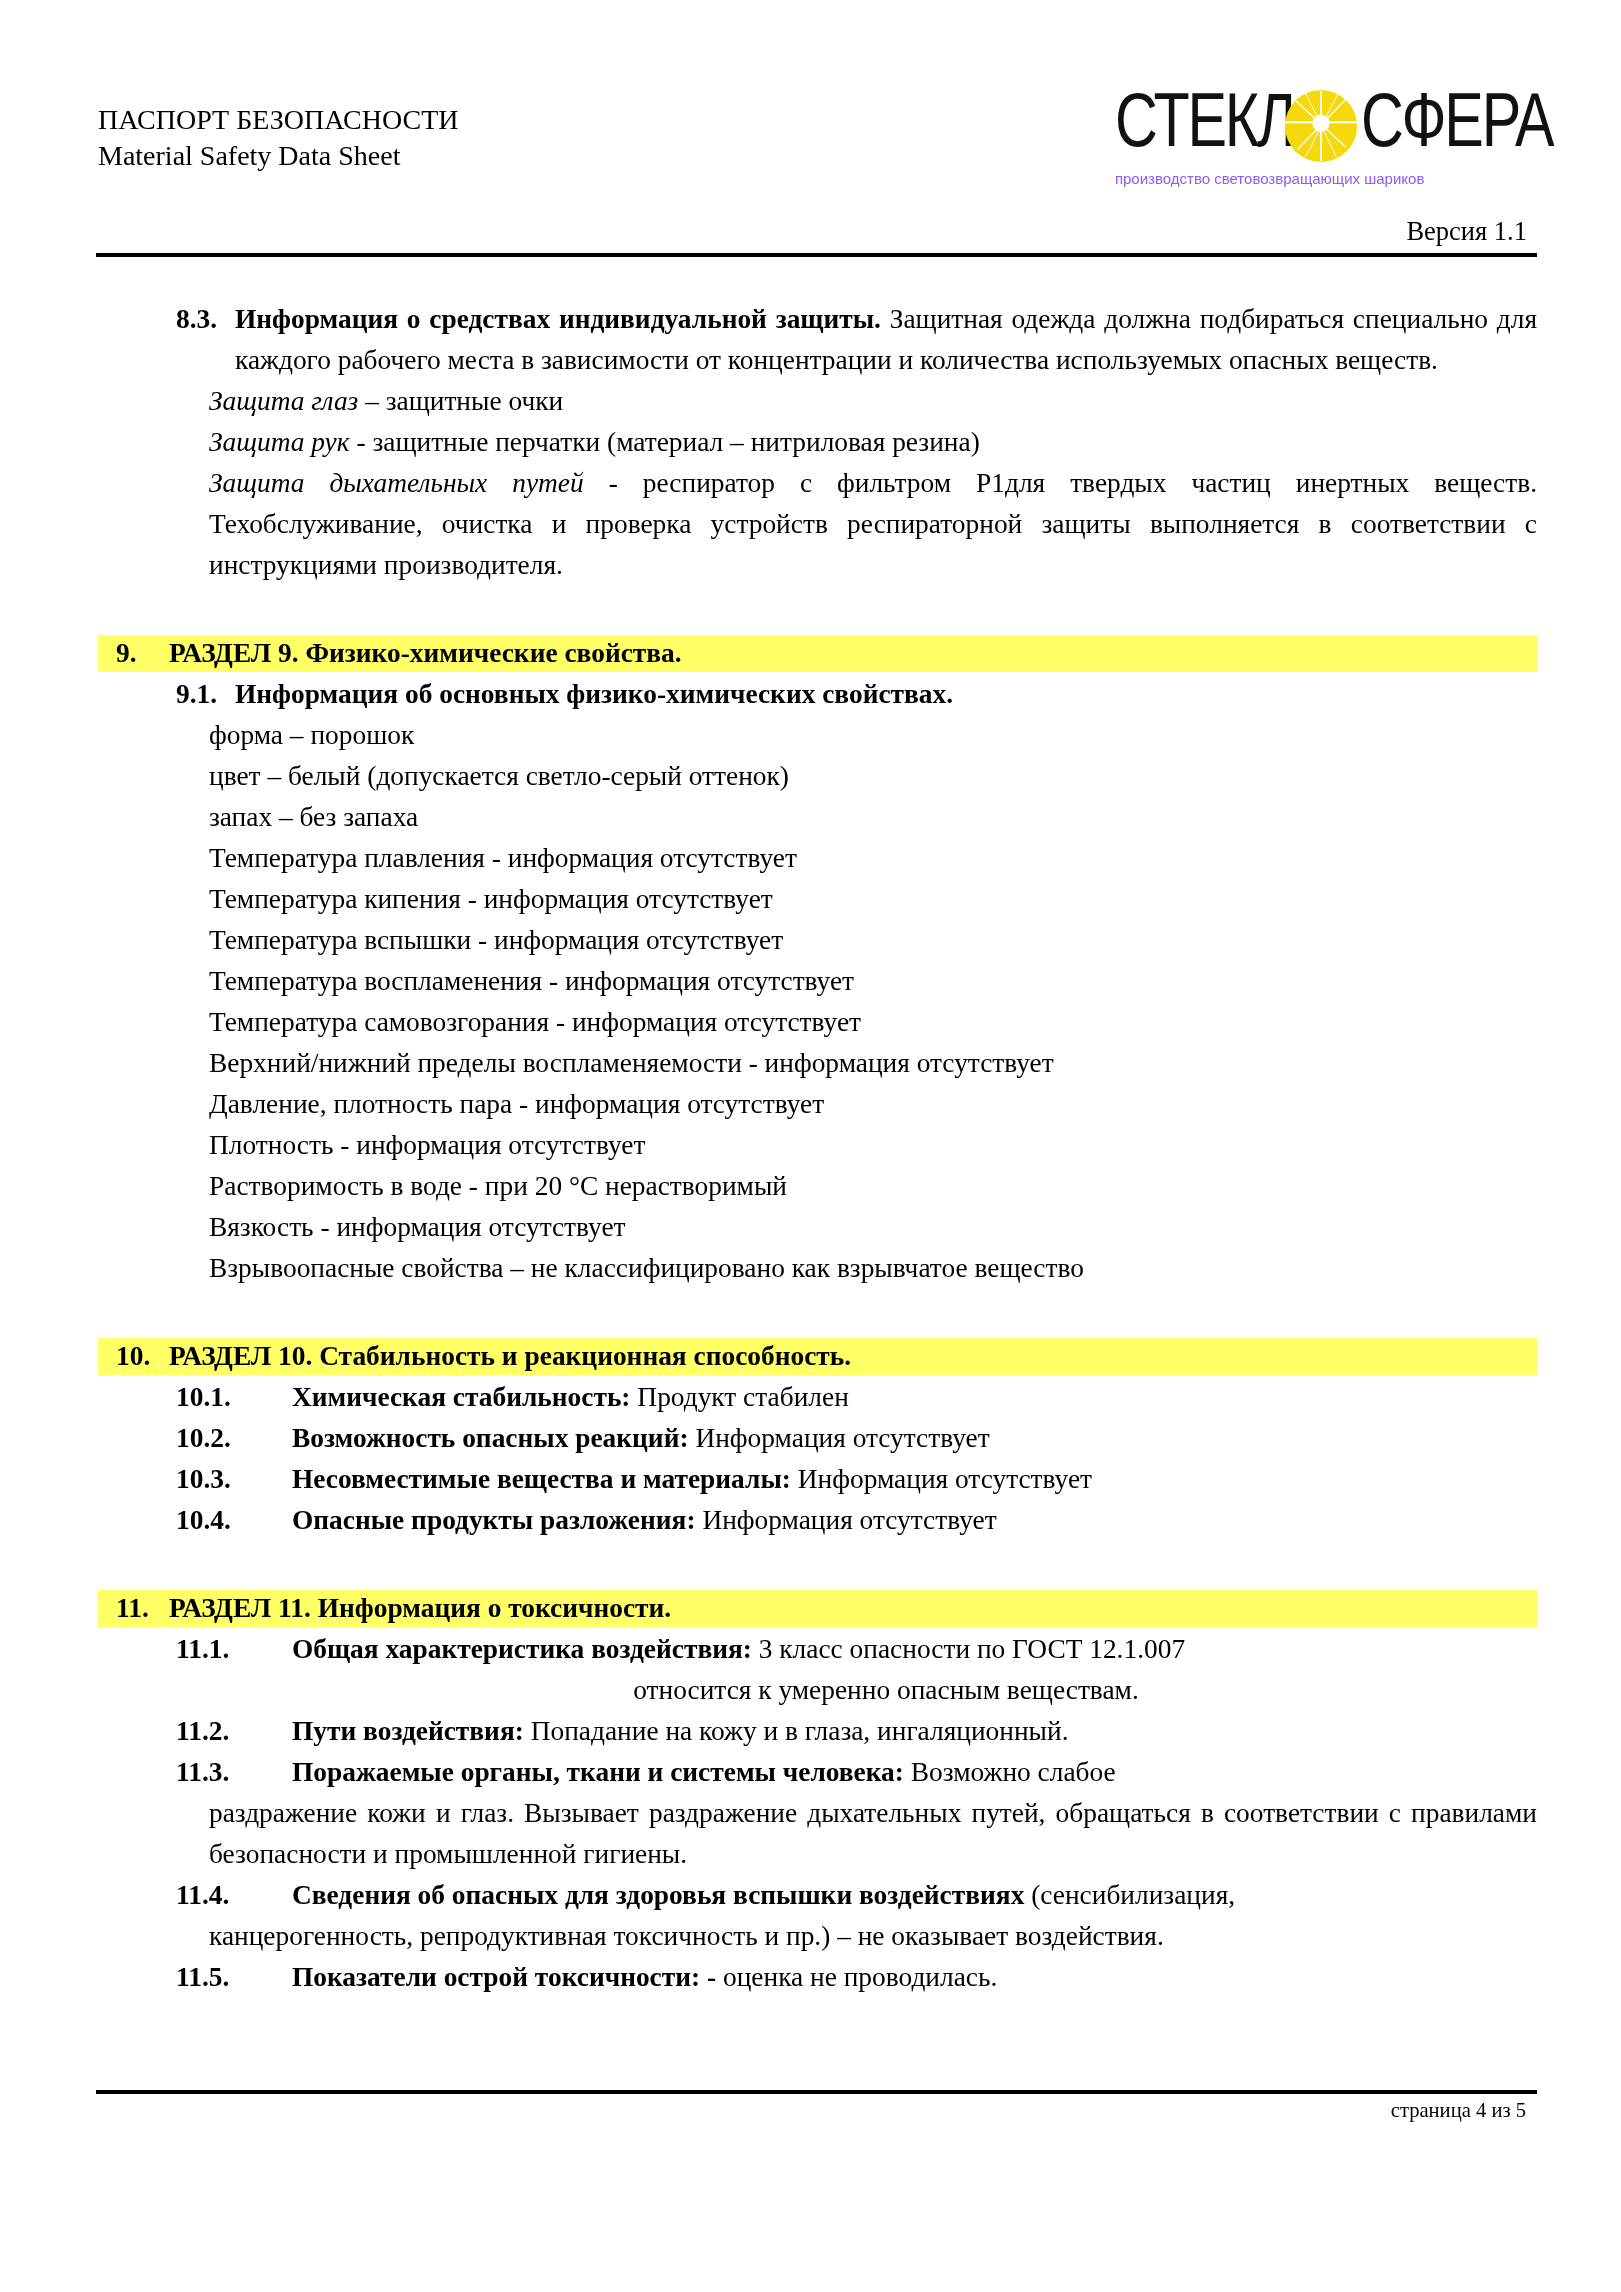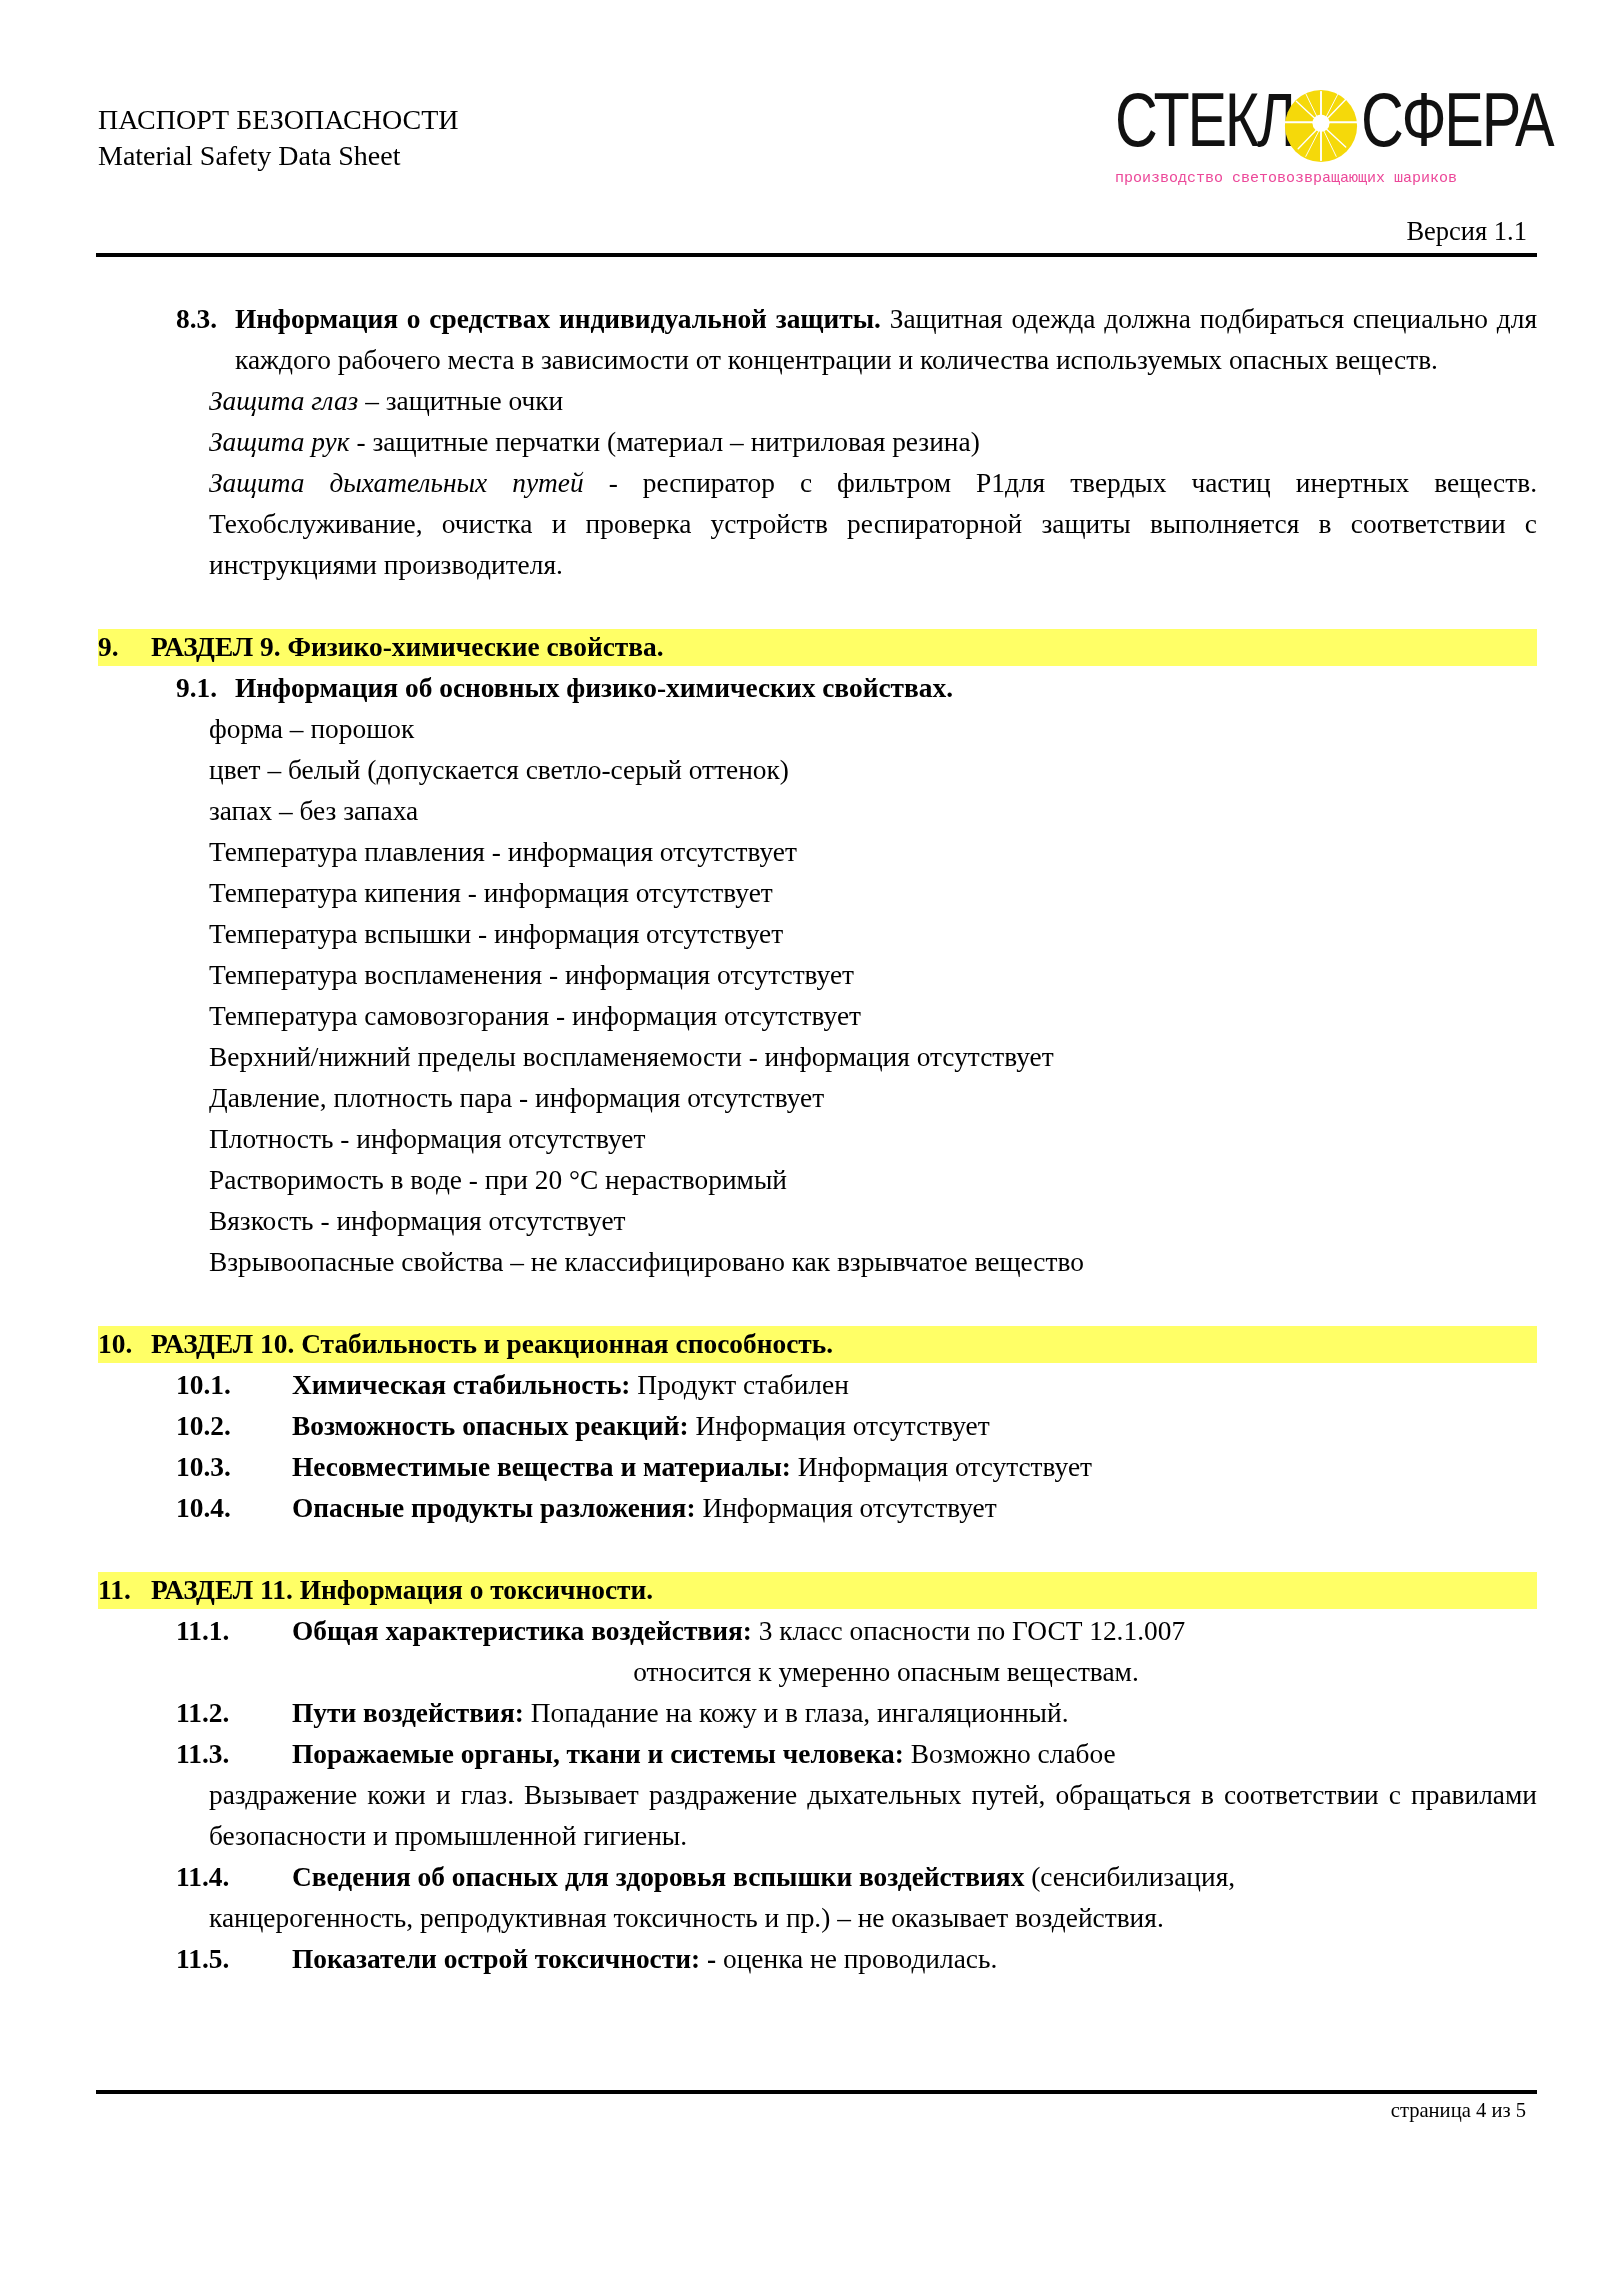--- a/index.html
+++ b/index.html
@@ -8,34 +8,34 @@
       font-family: "Liberation Serif", "DejaVu Serif", serif;
       color: #000;
     }
     .hdr-title { position: absolute; left: 98px; top: 102px; font-size: 28px; line-height: 35px; }
     .hdr-sub { position: absolute; left: 98px; top: 138px; font-size: 28px; line-height: 35px; }
     .logo { position: absolute; left: 1111px; top: 76px; width: 412px; height: 118px; }
     .logo-word { position: absolute; top: 0; font-family: "Liberation Sans", "DejaVu Sans", sans-serif; font-size: 76px; line-height: 88px; letter-spacing: -2.9px; transform: scaleX(0.78); transform-origin: left top; color: #111; }
     .logo-left { left: 3.9px; }
     .logo-right { left: 250px; }
     .logo-sun { position: absolute; left: 172px; top: 11.8px; width: 76px; height: 76px; }
-    .logo-tag { position: absolute; left: 3.9px; top: 94px; font-family: Liberation Mono, monospace; font-size: 15px; color: #ec4899; white-space: nowrap; }
+    .logo-tag { position: absolute; left: 3.9px; top: 94px; font-family: Liberation Sans, sans-serif; font-size: 15px; color: #8b5cf6; white-space: nowrap; }
     .version { position: absolute; right: 94px; top: 216px; font-size: 26.5px; }
     .rule-top { position: absolute; left: 96px; width: 1441px; top: 253px; height: 3.9px; background: #000; }
     .rule-bottom { position: absolute; left: 96px; width: 1441px; top: 2090px; height: 3.9px; background: #000; }
     .footer { position: absolute; right: 95px; top: 2099px; font-size: 20.6px; }
 
     .content { position: absolute; left: 98px; top: 299px; width: 1439px; font-size: 27.4px; line-height: 41px; }
     .block { position: relative; }
     .num83 { position: absolute; left: 78px; font-weight: bold; }
     .p83 { margin-left: 137px; text-align: justify; }
     .ppe { margin-left: 111px; }
     .ppe.j { text-align: justify; }
     .gap { height: 41px; }
-    .section-bar { background: #ffff66; height: 37px; line-height: 37px; font-weight: bold; margin: 2px 0 2px 0; white-space: nowrap; }
+    .section-bar { background: #ffff66; height: 37px; line-height: 37px; font-weight: bold; margin: 8px 0 2px 0; white-space: nowrap; padding-left: 18px; }
     .section-bar .sec-num { display: inline-block; width: 53px; }
     .sub91 { margin-left: 78px; font-weight: bold; }
     .sub91 .n { display: inline-block; width: 59px; }
     .prop { margin-left: 111px; }
     .item { position: relative; margin-left: 78px; }
     .item .n { display: inline-block; width: 116px; font-weight: bold; }
     .item b { font-weight: bold; }
     .item.wrap { text-align: justify; }
     .cont1 { margin-left: 137px; text-align: center; }
     .cont2 { margin-left: 111px; text-align: justify; }

